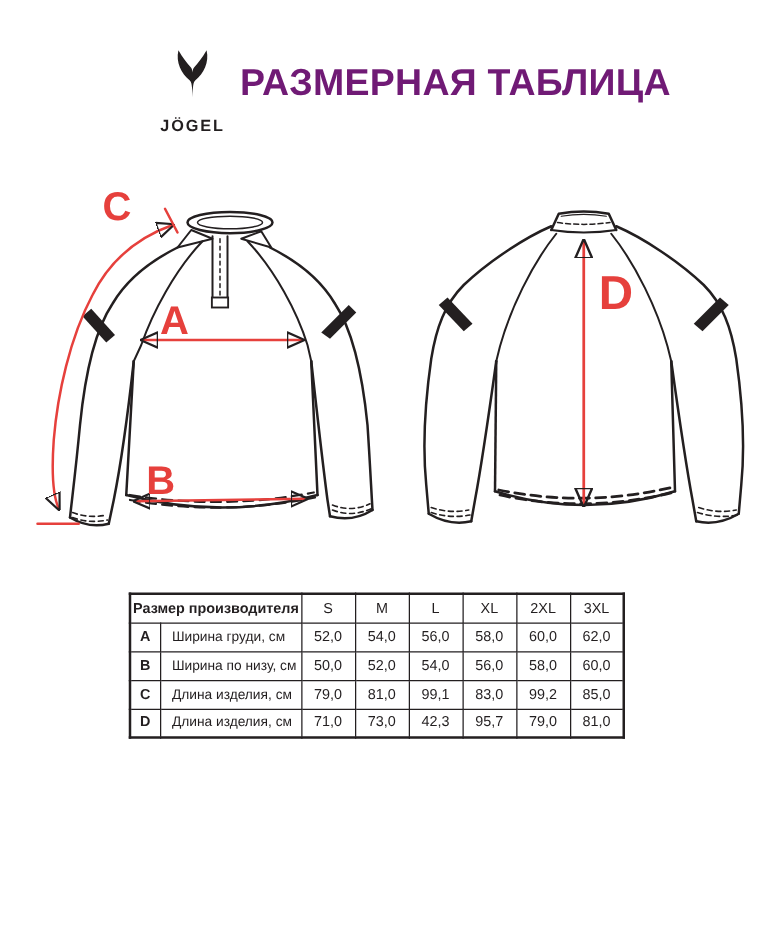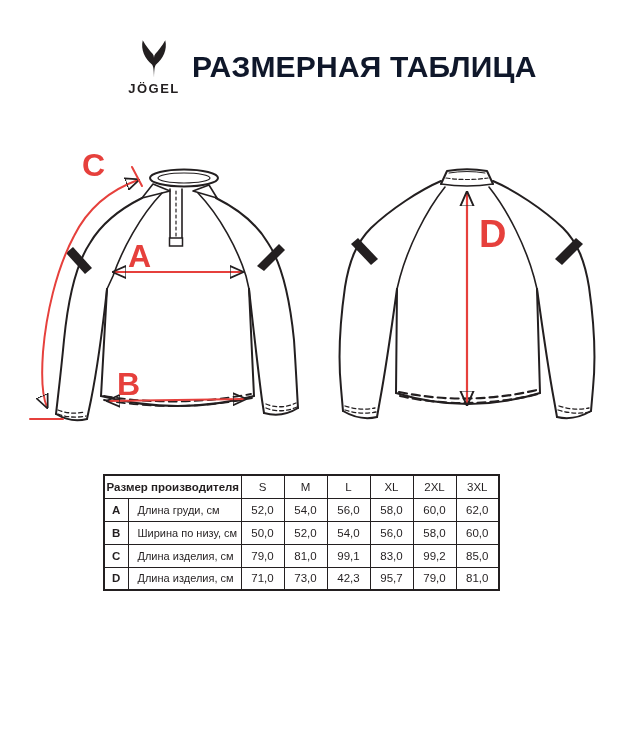--- a/index.html
+++ b/index.html
@@ -4,22 +4,22 @@
 <style>
   * { margin:0; padding:0; box-sizing:border-box; }
   html,body { background:#ffffff; }
   .page {
     position:relative; width:624px; height:750px; background:#ffffff;
     font-family:"Liberation Sans", sans-serif; color:#231f20; overflow:hidden;
   }
   
   .logo { position:absolute; left:116px; top:38px; width:76px; text-align:center; }
   .logo svg { display:block; margin:0 auto; }
-  .wordmark { font-size:13px; font-weight:bold; letter-spacing:1.5px; margin-top:1px; color:#231f20; }
-  .title { position:absolute; left:192px; top:50px; font-size:30px; font-weight:bold; letter-spacing:0.2px; color:#0f172a; white-space:nowrap; }
+  .wordmark { font-size:13px; font-weight:bold; letter-spacing:1.5px; margin-top:13px; color:#231f20; }
+  .title { position:absolute; left:192px; top:50px; font-size:30px; font-weight:bold; letter-spacing:0.2px; color:#701a75; white-space:nowrap; }
   
   .drawing { position:absolute; left:0; top:0; width:624px; height:750px; }
   .drawing path, .drawing line, .drawing ellipse { fill:none; stroke:#231f20; stroke-linecap:round; stroke-linejoin:round; }
   .fillblk { fill:#231f20 !important; stroke:none !important; }
   .red { stroke:#e6403c !important; }
   .rlabel { font-family:"Liberation Sans", sans-serif; font-weight:bold; fill:#e6403c; stroke:none; }
   
   .size-table-wrap { position:absolute; left:103px; top:474px; }
   table.size-table { border-collapse:collapse; table-layout:fixed; width:397px; border:2px solid #231f20; }
   .size-table td { border:1.5px solid #231f20; text-align:center; vertical-align:middle; font-size:11.5px; height:23px; padding:0; color:#231f20; }
@@ -146,21 +146,21 @@
           <td colspan="2" class="hdr">Размер производителя</td>
           <td>S</td>
           <td>M</td>
           <td>L</td>
           <td>XL</td>
           <td>2XL</td>
           <td>3XL</td>
         </tr>
         <tr>
           <td class="letter">A</td>
-          <td class="name">Длина груди, см</td>
+          <td class="name">Ширина груди, см</td>
           <td>52,0</td>
           <td>54,0</td>
           <td>56,0</td>
           <td>58,0</td>
           <td>60,0</td>
           <td>62,0</td>
         </tr>
         <tr>
           <td class="letter">B</td>
           <td class="name">Ширина по низу, см</td>

